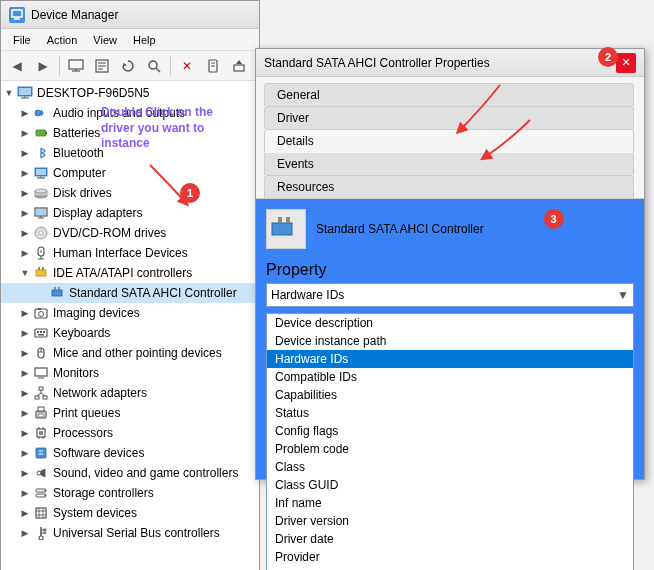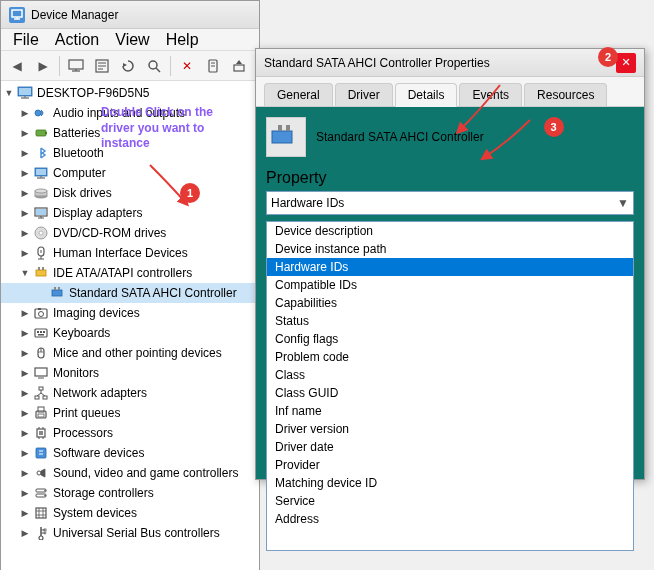--- a/index.html
+++ b/index.html
@@ -57,21 +57,21 @@
       height: 22px;
       display: flex;
       align-items: center;
       padding: 0 4px;
       border-bottom: 1px solid #ddd;
     }
 
     .menu-item {
       padding: 2px 8px;
       cursor: pointer;
-      font-size: 16px;
+      font-size: 11px;
       color: #000;
     }
 
     .toolbar {
       background: #f5f5f5;
       height: 30px;
       display: flex;
       align-items: center;
       padding: 0 4px;
       border-bottom: 1px solid #ddd;
@@ -178,21 +178,21 @@
       z-index: 10;
     }
 
     
     .properties-dialog {
       position: absolute;
       left: 255px;
       top: 48px;
       width: 390px;
       height: 432px;
-      background: #0f766e;
+      background: #3b82f6;
       border: 1px solid #999;
       box-shadow: 2px 2px 8px rgba(0,0,0,0.3);
     }
 
     .dialog-title-bar {
       background: linear-gradient(to bottom, #f0f0f0, #e0e0e0);
       height: 28px;
       display: flex;
       align-items: center;
       padding: 0 8px;
@@ -217,20 +217,21 @@
       color: white;
       font-size: 11px;
       border-radius: 2px;
     }
 
     .dialog-tabs {
       display: flex;
       background: #f5f5f5;
       padding: 6px 8px 0;
       border-bottom: 1px solid #ccc;
+      flex-direction: column;
     }
 
     .dialog-tab {
       padding: 4px 12px;
       border: 1px solid #ccc;
       border-bottom: none;
       background: #e0e0e0;
       cursor: pointer;
       font-size: 12px;
       margin-right: 2px;

